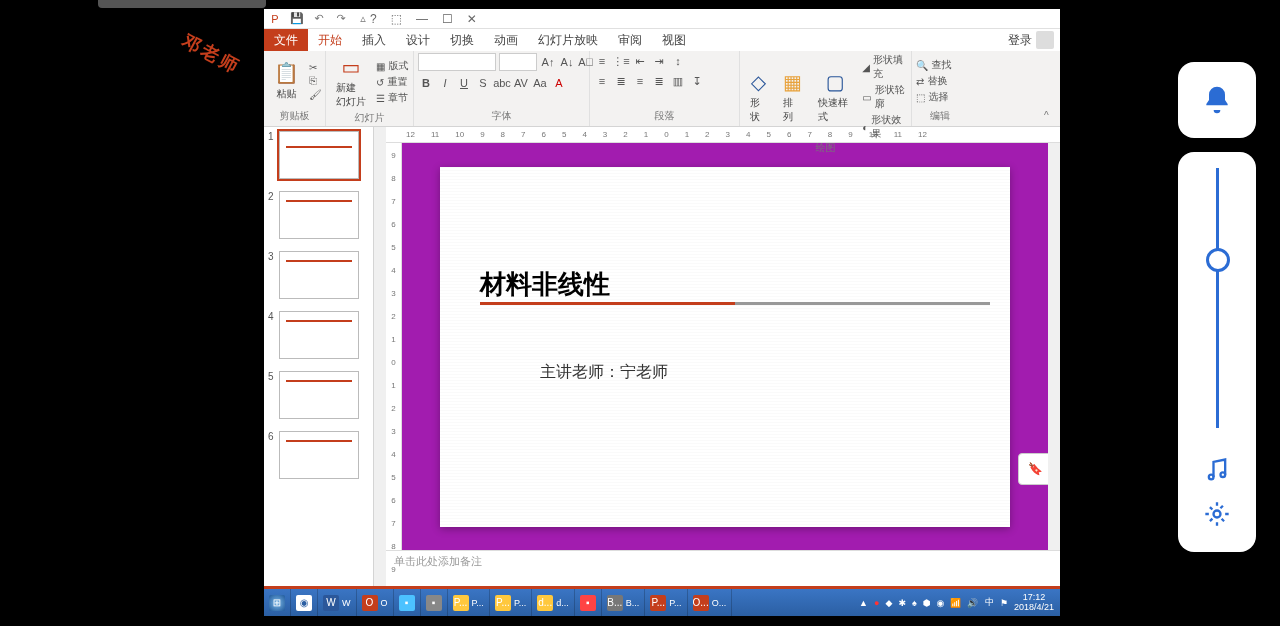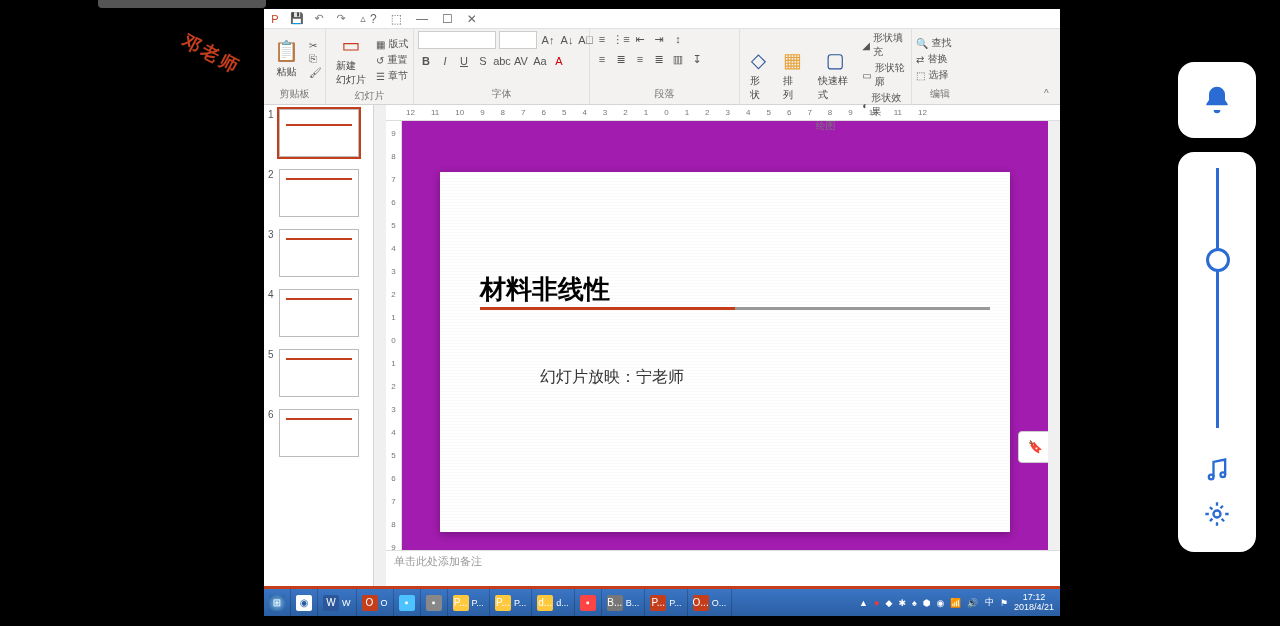--- a/index.html
+++ b/index.html
@@ -34,21 +34,21 @@
 .thumb-item{display:flex;padding:4px 4px 8px 4px;gap:3px}
 .thumb-num{font-size:10px;color:#555;width:8px}
 .thumb-slide{width:80px;height:48px;background:#fff;border:1px solid #bbb;position:relative}
 .thumb-slide.sel{outline:2px solid #c43e1c}
 .thumb-slide .bar{position:absolute;left:6px;right:6px;height:2px;background:#c43e1c}
 .vscroll{width:12px;background:#f0f0f0}
 .edit-area{flex:1;display:flex;flex-direction:column;background:#a21caf;min-height:0}
 .h-ruler{height:16px;background:#fff;border-bottom:1px solid #ddd;font-size:8px;color:#777;display:flex;align-items:center;padding-left:20px;gap:16px;overflow:hidden}
 .edit-main{flex:1;display:flex;position:relative;min-height:0}
 .v-ruler{width:16px;background:#fff;border-right:1px solid #ddd;display:flex;flex-direction:column;align-items:center;font-size:8px;color:#777;gap:14px;padding-top:8px}
-.canvas{flex:1;display:flex;align-items:flex-end;justify-content:center;padding:18px 24px;overflow:hidden;position:relative}
+.canvas{flex:1;display:flex;align-items:center;justify-content:center;padding:18px 24px;overflow:hidden;position:relative}
 .slide{width:570px;height:360px;background:#fff;box-shadow:0 2px 8px rgba(0,0,0,0.3);position:relative;background-image:repeating-linear-gradient(#fafafa 0 1px,transparent 1px 3px)}
 .slide-title{position:absolute;left:40px;top:100px;font-size:26px;font-weight:bold;color:#000}
 .slide-underline{position:absolute;left:40px;top:135px;width:510px;height:3px;background:linear-gradient(to right,#c43e1c 0 50%,#999 50% 100%)}
 .slide-sub{position:absolute;left:100px;top:195px;font-size:16px;color:#333}
 .bookmark-tab{position:absolute;right:-6px;top:310px;width:36px;height:32px;background:#fff;border:1px solid #ccc;border-radius:4px;display:flex;align-items:center;justify-content:center;color:#2b579a}
 .notes-bar{height:36px;background:#fff;border-top:1px solid #ddd;padding:3px 8px;font-size:11px;color:#999}
 .status-bar{height:20px;background:#c43e1c;color:#fff;display:flex;align-items:center;padding:0 8px;font-size:11px;gap:14px}
 .status-bar .sp{flex:1}
 .zoom-track{width:80px;height:2px;background:rgba(255,255,255,0.5);position:relative}
 .zoom-track::after{content:"";position:absolute;left:50%;top:-4px;width:2px;height:10px;background:#fff}
@@ -82,20 +82,35 @@
     </div>
     <div class="win-ctrl">
       <span>?</span>
       <span>⬚</span>
       <span>—</span>
       <span>☐</span>
       <span>✕</span>
     </div>
   </div>
 
+  <div class="ribbon-tabs">
+    <div class="tab file">文件</div>
+    <div class="tab active">开始</div>
+    <div class="tab">插入</div>
+    <div class="tab">设计</div>
+    <div class="tab">切换</div>
+    <div class="tab">动画</div>
+    <div class="tab">幻灯片放映</div>
+    <div class="tab">审阅</div>
+    <div class="tab">视图</div>
+    <div class="login">
+        <span>登录</span>
+        <span style="width:18px;height:18px;background:#ddd;border-radius:2px;margin-left:4px"></span>
+      </div>
+  </div>
 
   <div class="ribbon">
     <div class="rgroup" style="width:62px">
       <div class="rgroup-body">
         <div class="big-btn">
             <span class="ic">📋</span>
             <span class="lbl">粘贴</span>
           </div>
         <div class="small-stack">
           <div>✂</div>
@@ -317,21 +332,21 @@
             <span>5</span>
             <span>6</span>
             <span>7</span>
             <span>8</span>
             <span>9</span>
           </div>
         <div class="canvas">
           <div class="slide">
             <div class="slide-title">材料非线性</div>
             <div class="slide-underline"></div>
-            <div class="slide-sub">幻灯片放映：宁老师</div>
+            <div class="slide-sub">主讲老师：宁老师</div>
           </div>
           <div class="bookmark-tab">
               <span>🔖</span>
             </div>
         </div>
         <div class="vscroll"></div>
       </div>
       <div class="notes-bar">单击此处添加备注</div>
     </div>
   </div>

